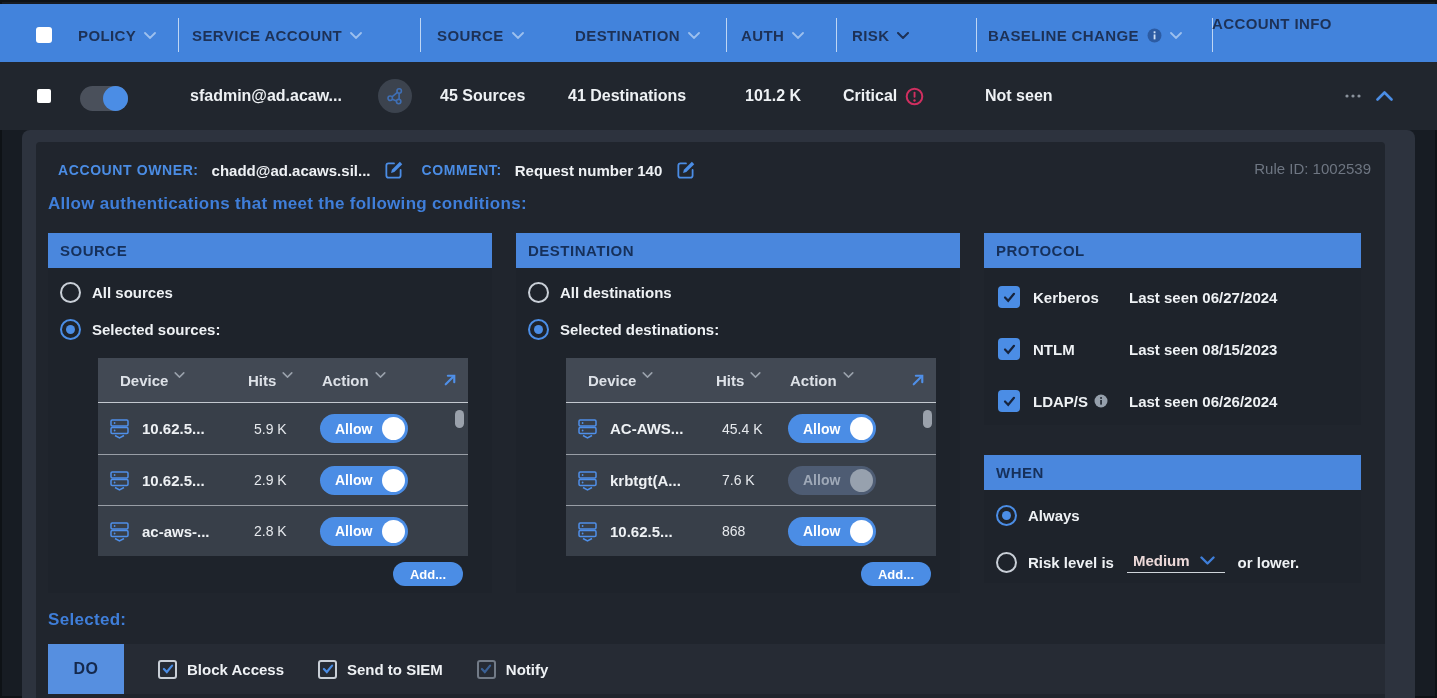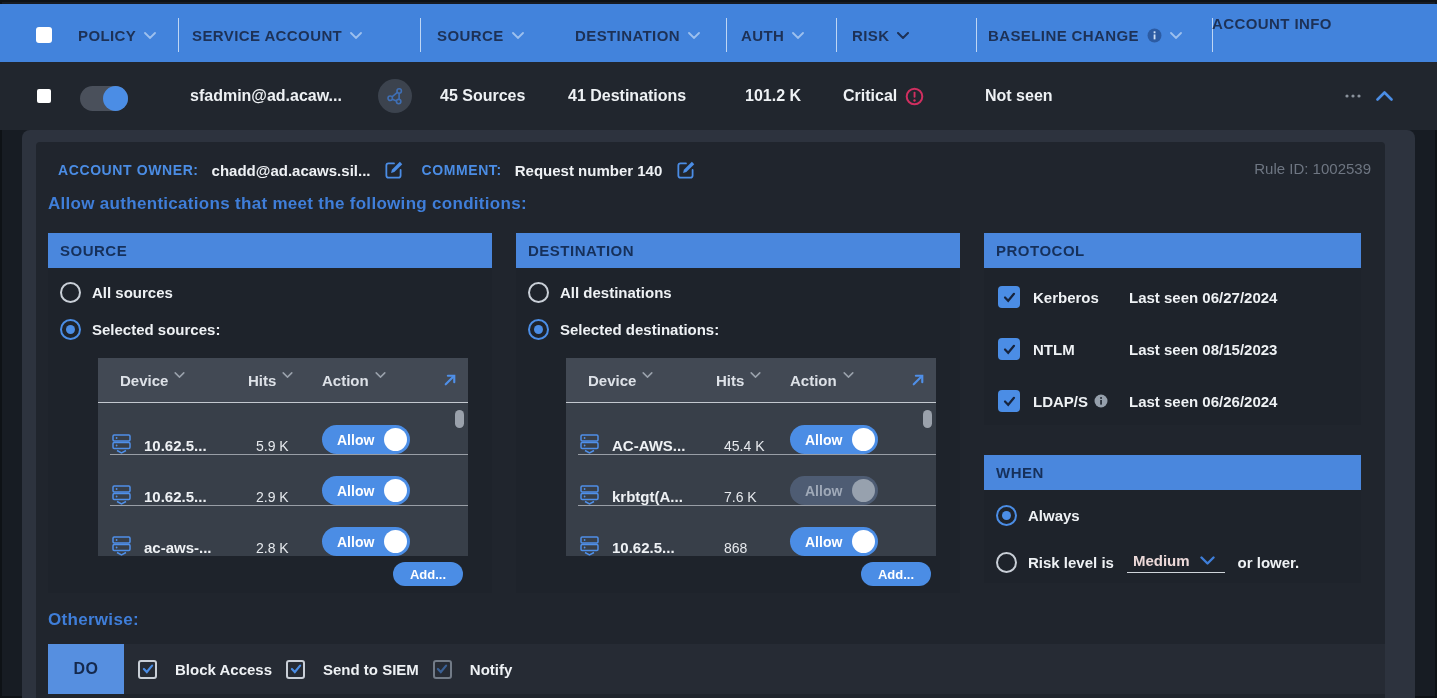--- a/index.html
+++ b/index.html
@@ -59,21 +59,21 @@
   .radio.on{border-color:var(--accent);}
   .radio.on::after{content:"";position:absolute;left:4px;top:4px;width:9px;height:9px;border-radius:50%;background:var(--accent);}
 
   .dtable{position:absolute;left:50px;top:90px;width:370px;background:var(--table-bg);}
   .thead{display:flex;align-items:center;height:45px;background:var(--table-head-bg);color:#dde1e7;font-size:15px;font-weight:600;padding-left:10px;position:relative;border-bottom:1px solid #c3c8cf;}
   .th{display:flex;align-items:flex-start;gap:6px;}
   .th.c1{width:140px;padding-left:12px;}
   .th.c2{width:74px;}
   .th .tchev{color:var(--muted);display:inline-flex;}
   .tlink{position:absolute;right:10px;top:14px;display:inline-flex;}
-  .trow{display:flex;align-items:flex-end;height:51px;position:relative;margin-left:12px;}
+  .trow{display:flex;align-items:center;height:51px;padding-left:10px;position:relative;}
   .trow + .trow{border-top:1px solid rgba(195,200,207,.7);}
   .cell-icon{width:34px;display:inline-flex;}
   .cell-name{width:100px;color:var(--txt);font-size:15px;font-weight:600;white-space:nowrap;overflow:hidden;}
   .cell-hits{width:78px;padding-left:12px;color:#e6e9ed;font-size:14px;}
   .toggle{position:relative;width:88px;height:29px;border-radius:15px;background:var(--accent);color:#fff;font-size:14px;font-weight:600;display:flex;align-items:center;padding-left:15px;}
   .toggle .knob{position:absolute;right:3px;top:3px;width:23px;height:23px;border-radius:50%;background:#fff;}
   .toggle.off{background:#4e5c73;color:#9fa9b8;}
   .toggle.off .knob{background:#97a1ae;}
   .scroll-thumb{position:absolute;right:4px;top:52px;width:9px;height:18px;border-radius:5px;background:#9aa1ab;}
   .addbtn{position:absolute;right:29px;top:294px;height:24px;padding:0 17px;border-radius:12px;background:var(--accent);color:#fff;font-size:13px;font-weight:600;display:flex;align-items:center;border:none;}
@@ -85,21 +85,21 @@
   .plast{font-size:15px;font-weight:600;}
 
   .when-always{top:15px;}
   .when-risk{top:54px;}
   .risk-sel{display:inline-flex;align-items:center;gap:10px;border-bottom:1px solid #cfd4da;padding:0 10px 3px 6px;margin:8px 2px;}
   .risk-val{color:#ecd9d9;font-size:15px;font-weight:600;}
 
   .otherwise{position:absolute;left:12px;top:468px;color:#3f7ed9;font-size:17px;font-weight:700;letter-spacing:.3px;}
   .do-row{position:absolute;left:12px;right:0;top:502px;height:50px;background:#262b34;display:flex;align-items:center;}
   .do-btn{width:76px;height:50px;background:#568fe0;color:#15294d;font-size:16px;font-weight:700;letter-spacing:.6px;display:flex;align-items:center;justify-content:center;flex:0 0 auto;}
-  .action{display:flex;align-items:center;gap:18px;color:var(--txt);font-size:15px;font-weight:600;margin-left:14px;white-space:nowrap;}
+  .action{display:flex;align-items:center;gap:10px;color:var(--txt);font-size:15px;font-weight:600;margin-left:34px;white-space:nowrap;}
   .acheck{width:19px;height:19px;border:2px solid #c9cfd7;border-radius:3px;display:flex;align-items:center;justify-content:center;flex:0 0 auto;}
   .action.dim .acheck{border-color:#727b87;}
   .action.dim .acheck svg{opacity:.55;}
 
   .more-dots{display:inline-flex;}
   svg{display:block;}
 </style>
 </head>
 <body>
 
@@ -540,21 +540,21 @@
                   <svg width="15" height="9" viewBox="0 0 15 9">
                     <path d="M1.5 1.5l6 6 6-6" fill="none" stroke="#3f7ed9" stroke-width="2.4" stroke-linecap="round" stroke-linejoin="round"></path>
                   </svg>
                 </span>
             </span>
             <span>or lower.</span>
           </div>
         </div>
       </div>
 
-      <div class="otherwise">Otherwise:</div>
+      <div class="otherwise">Selected:</div>
       <div class="do-row">
         <div class="do-btn">DO</div>
 
         <div class="action">
           <span class="acheck">
               <svg width="12" height="10" viewBox="0 0 13 11">
                 <path d="M2 5.5l3.2 3.3L11 1.8" fill="none" stroke="#4b8de5" stroke-width="2.4" stroke-linecap="round"></path>
               </svg>
             </span>
           <span>Block Access</span>

